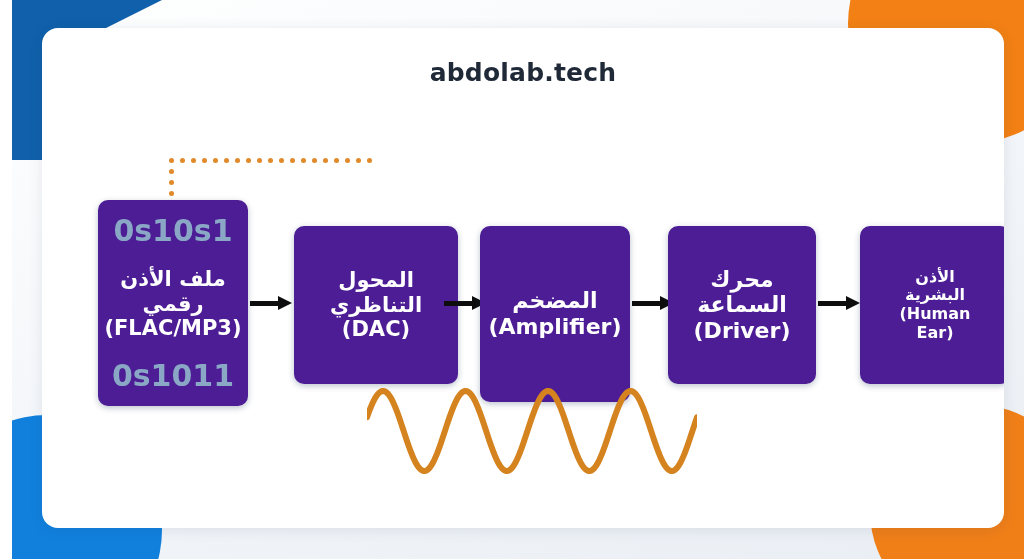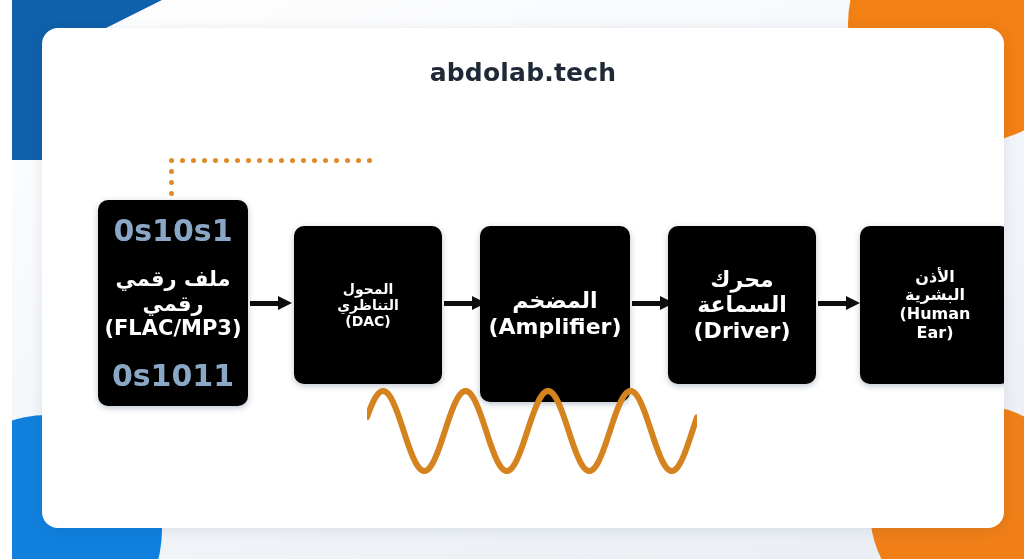--- a/index.html
+++ b/index.html
@@ -93,21 +93,21 @@
 
   
   #flow {
     position:absolute;
     left:56px; top:172px;
     width:912px; height:210px;
   }
 
   .node {
     position:absolute;
-    background:#000000;
+    background:#4c1d95;
     border-radius:10px;
     box-shadow:0 2px 6px rgba(10,40,80,.28);
     color:#ffffff;
     display:flex;
     flex-direction:column;
     align-items:center;
     justify-content:center;
     text-align:center;
     font-weight:bold;
     line-height:1.16;
@@ -127,21 +127,21 @@
     font-size:30px;
     font-weight:bold;
     color:#8aa7c6;
     letter-spacing:0px;
   }
   #node-source .label {
     font-size:21px;
     line-height:1.18;
   }
 
-  #node-dac   { left:196px; top:26px; width:148px; height:158px; font-size:14px; }
+  #node-dac   { left:196px; top:26px; width:164px; height:158px; font-size:21px; }
   #node-amp   { left:382px; top:26px; width:150px; height:176px; font-size:22px; }
   #node-driver{ left:570px; top:26px; width:148px; height:158px; font-size:22px; }
   #node-ear   { left:762px; top:26px; width:150px; height:158px; font-size:16px; }
 
   
   .arrow { position:absolute; top:96px; height:14px; }
   .arrow .shaft {
     position:absolute; left:0; top:5px;
     width:30px; height:5px;
     background:#0d0d0d;
@@ -204,21 +204,21 @@
         <span class="dot" style="left: 0px; top: 22px; background: rgb(224, 138, 42);"></span>
         <span class="dot" style="left: 0px; top: 33px; background: rgb(224, 138, 42);"></span>
         <span class="dot" style="left: 0px; top: 44px; background: rgb(224, 138, 42);"></span>
       </div>
 
     <div id="flow">
 
       <div class="node" id="node-source">
         <span class="binary">0s10s1</span>
         <span class="label">
-          <span class="line">ملف رقمي</span>
+          <span class="line">ملف الأذن</span>
           <span class="line">رقمي</span>
           <span class="line">(FLAC/MP3)</span>
         </span>
         <span class="binary">0s1011</span>
       </div>
 
       <div class="arrow" id="arrow-1">
         <span class="shaft"></span>
         <span class="head"></span>
       </div>

